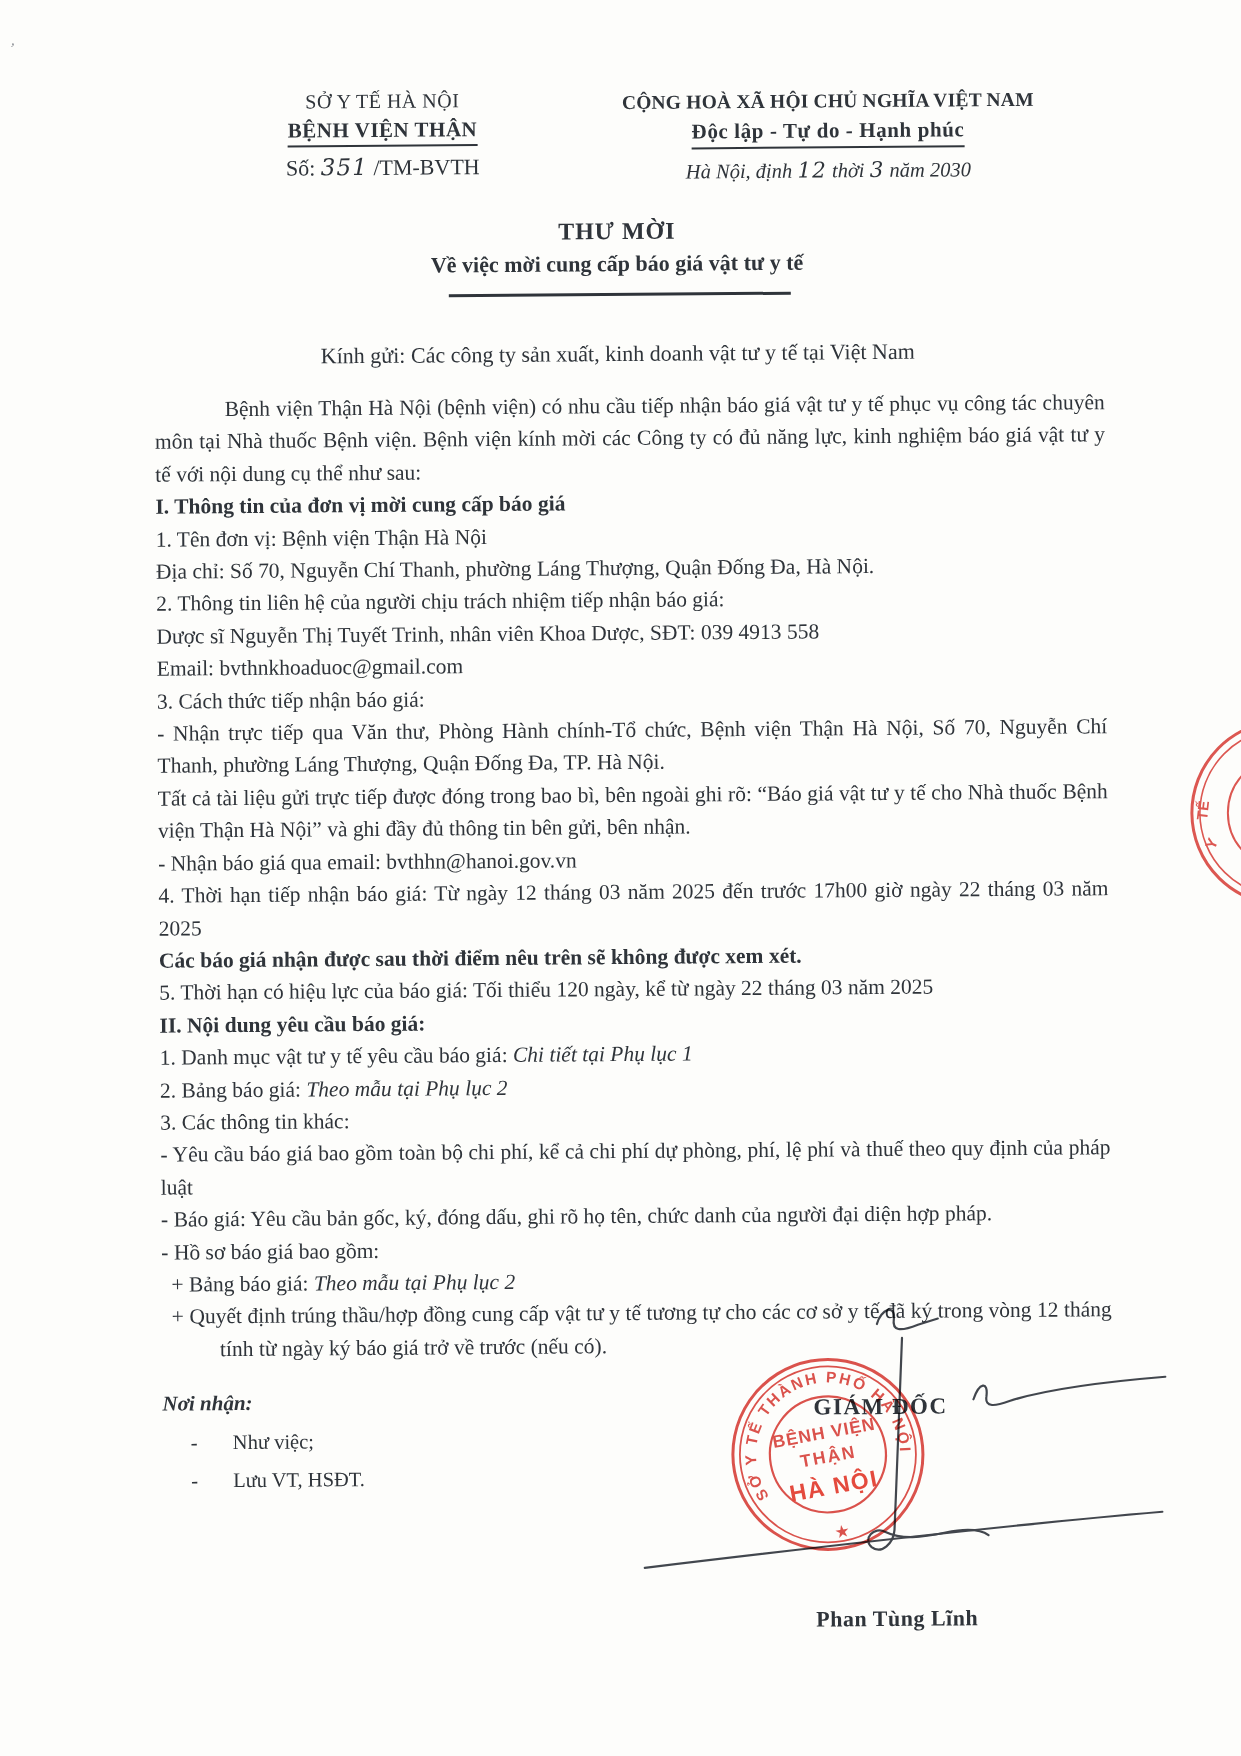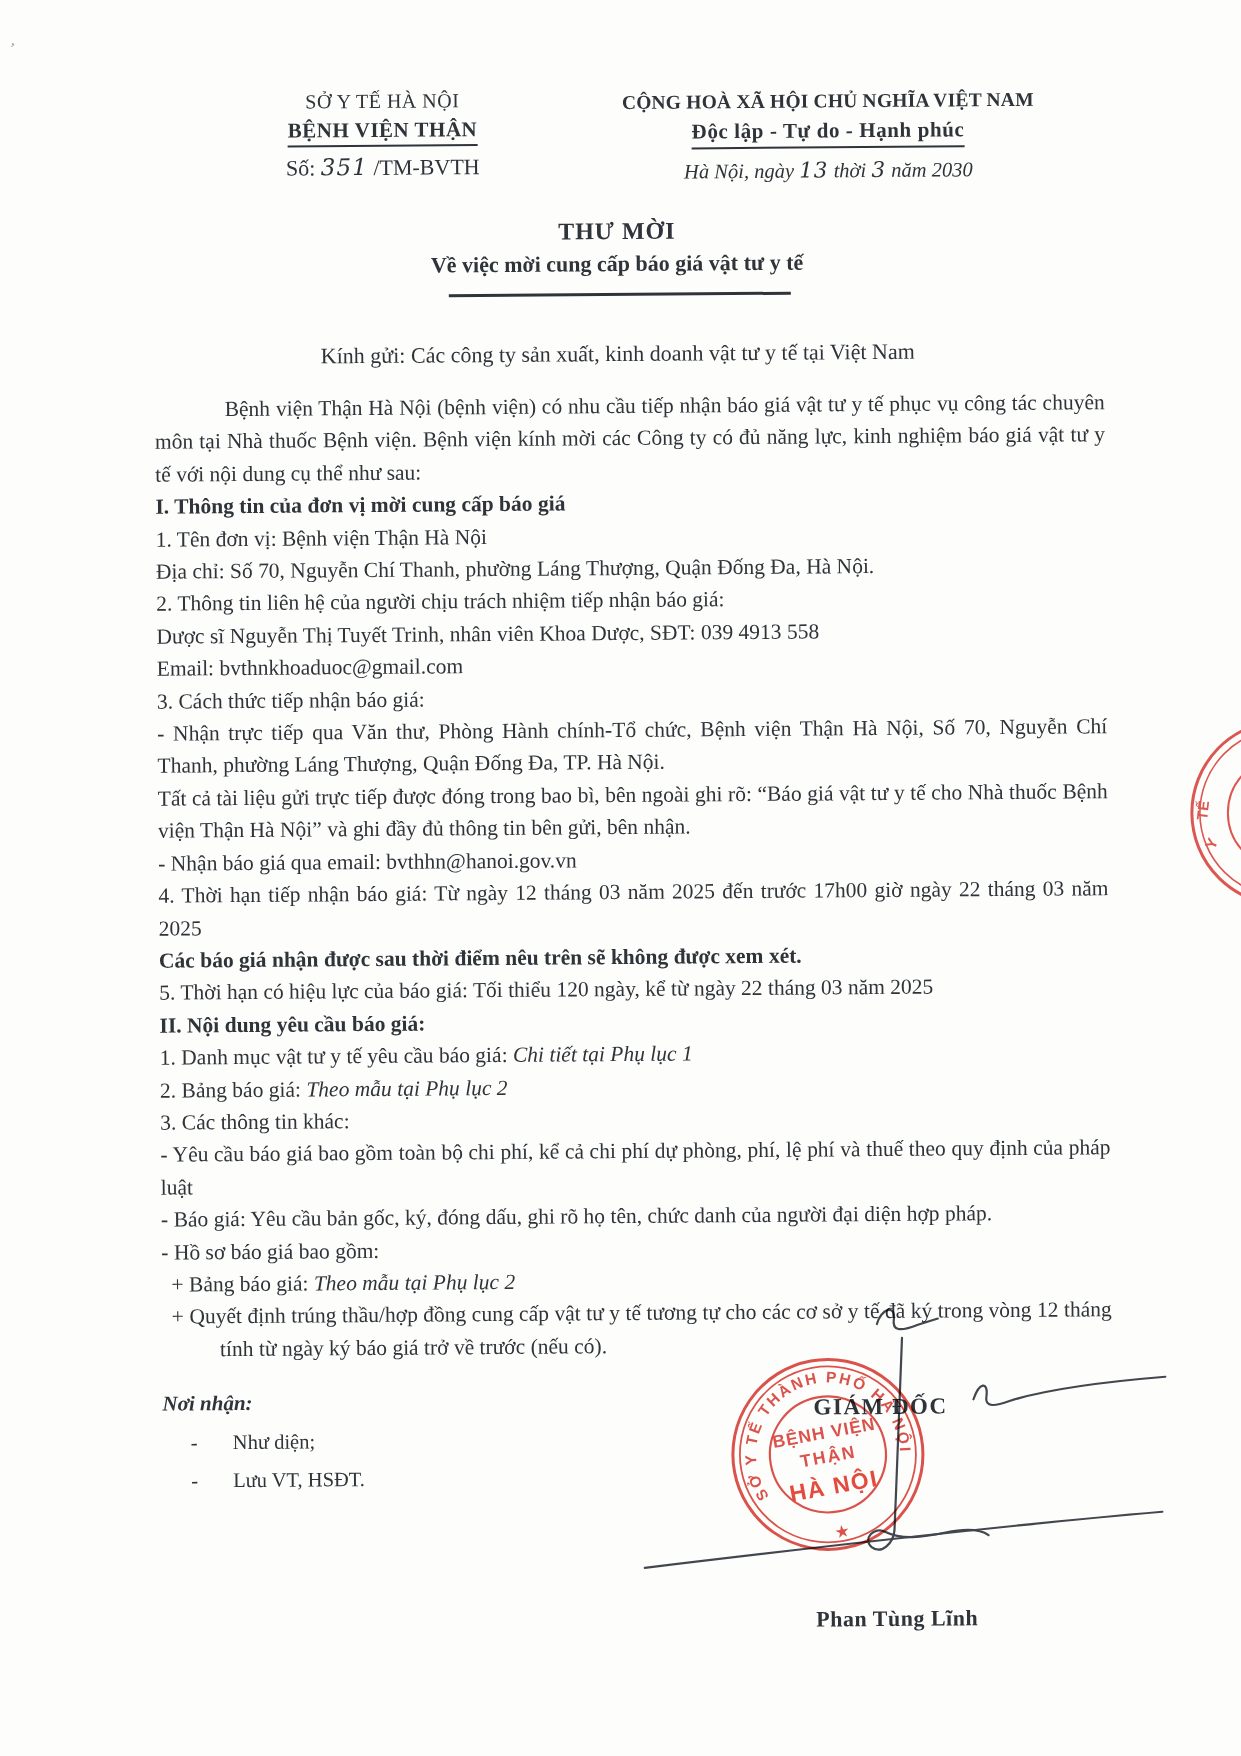--- a/index.html
+++ b/index.html
@@ -78,22 +78,22 @@
         <span>/TM-BVTH</span>
       </div>
     </div>
 
     <div class="hdr-right">
       <div class="national">CỘNG HOÀ XÃ HỘI CHỦ NGHĨA VIỆT NAM</div>
       <div class="motto">
         <span>Độc lập - Tự do - Hạnh phúc</span>
       </div>
       <div class="pdate">
-        <span>Hà Nội, ngày</span>
-        <span class="hand">13</span>
+        <span>Hà Nội, định</span>
+        <span class="hand">12</span>
         <span>thời</span>
         <span class="hand">3</span>
         <span>năm 2030</span>
       </div>
     </div>
 
     <div class="title-blk">
       <div class="title-main">THƯ MỜI</div>
       <div class="title-sub">Về việc mời cung cấp báo giá vật tư y tế</div>
       <div class="sub-underline"></div>
@@ -131,21 +131,21 @@
       <p>- Hồ sơ báo giá bao gồm:</p>
       <p class="plus">
         <span>+ Bảng báo giá: </span><span class="ital">Theo mẫu tại Phụ lục 2</span>
       </p>
       <p class="plus-hang">+ Quyết định trúng thầu/hợp đồng cung cấp vật tư y tế tương tự cho các cơ sở y tế đã ký trong vòng 12 tháng tính từ ngày ký báo giá trở về trước (nếu có).</p>
     </div>
 
     <div class="recipients">
       <div class="recip-label">Nơi nhận:</div>
       <div class="recip-row">
-        <span class="dash">-</span><span>Như diện;</span>
+        <span class="dash">-</span><span>Như việc;</span>
       </div>
       <div class="recip-row">
         <span class="dash">-</span><span>Lưu VT, HSĐT.</span>
       </div>
     </div>
 
     <div class="sig-title">GIÁM ĐỐC</div>
     <div class="sig-name">Phan Tùng Lĩnh</div>
 
     <svg class="stamp-main" viewBox="0 0 200 200">

